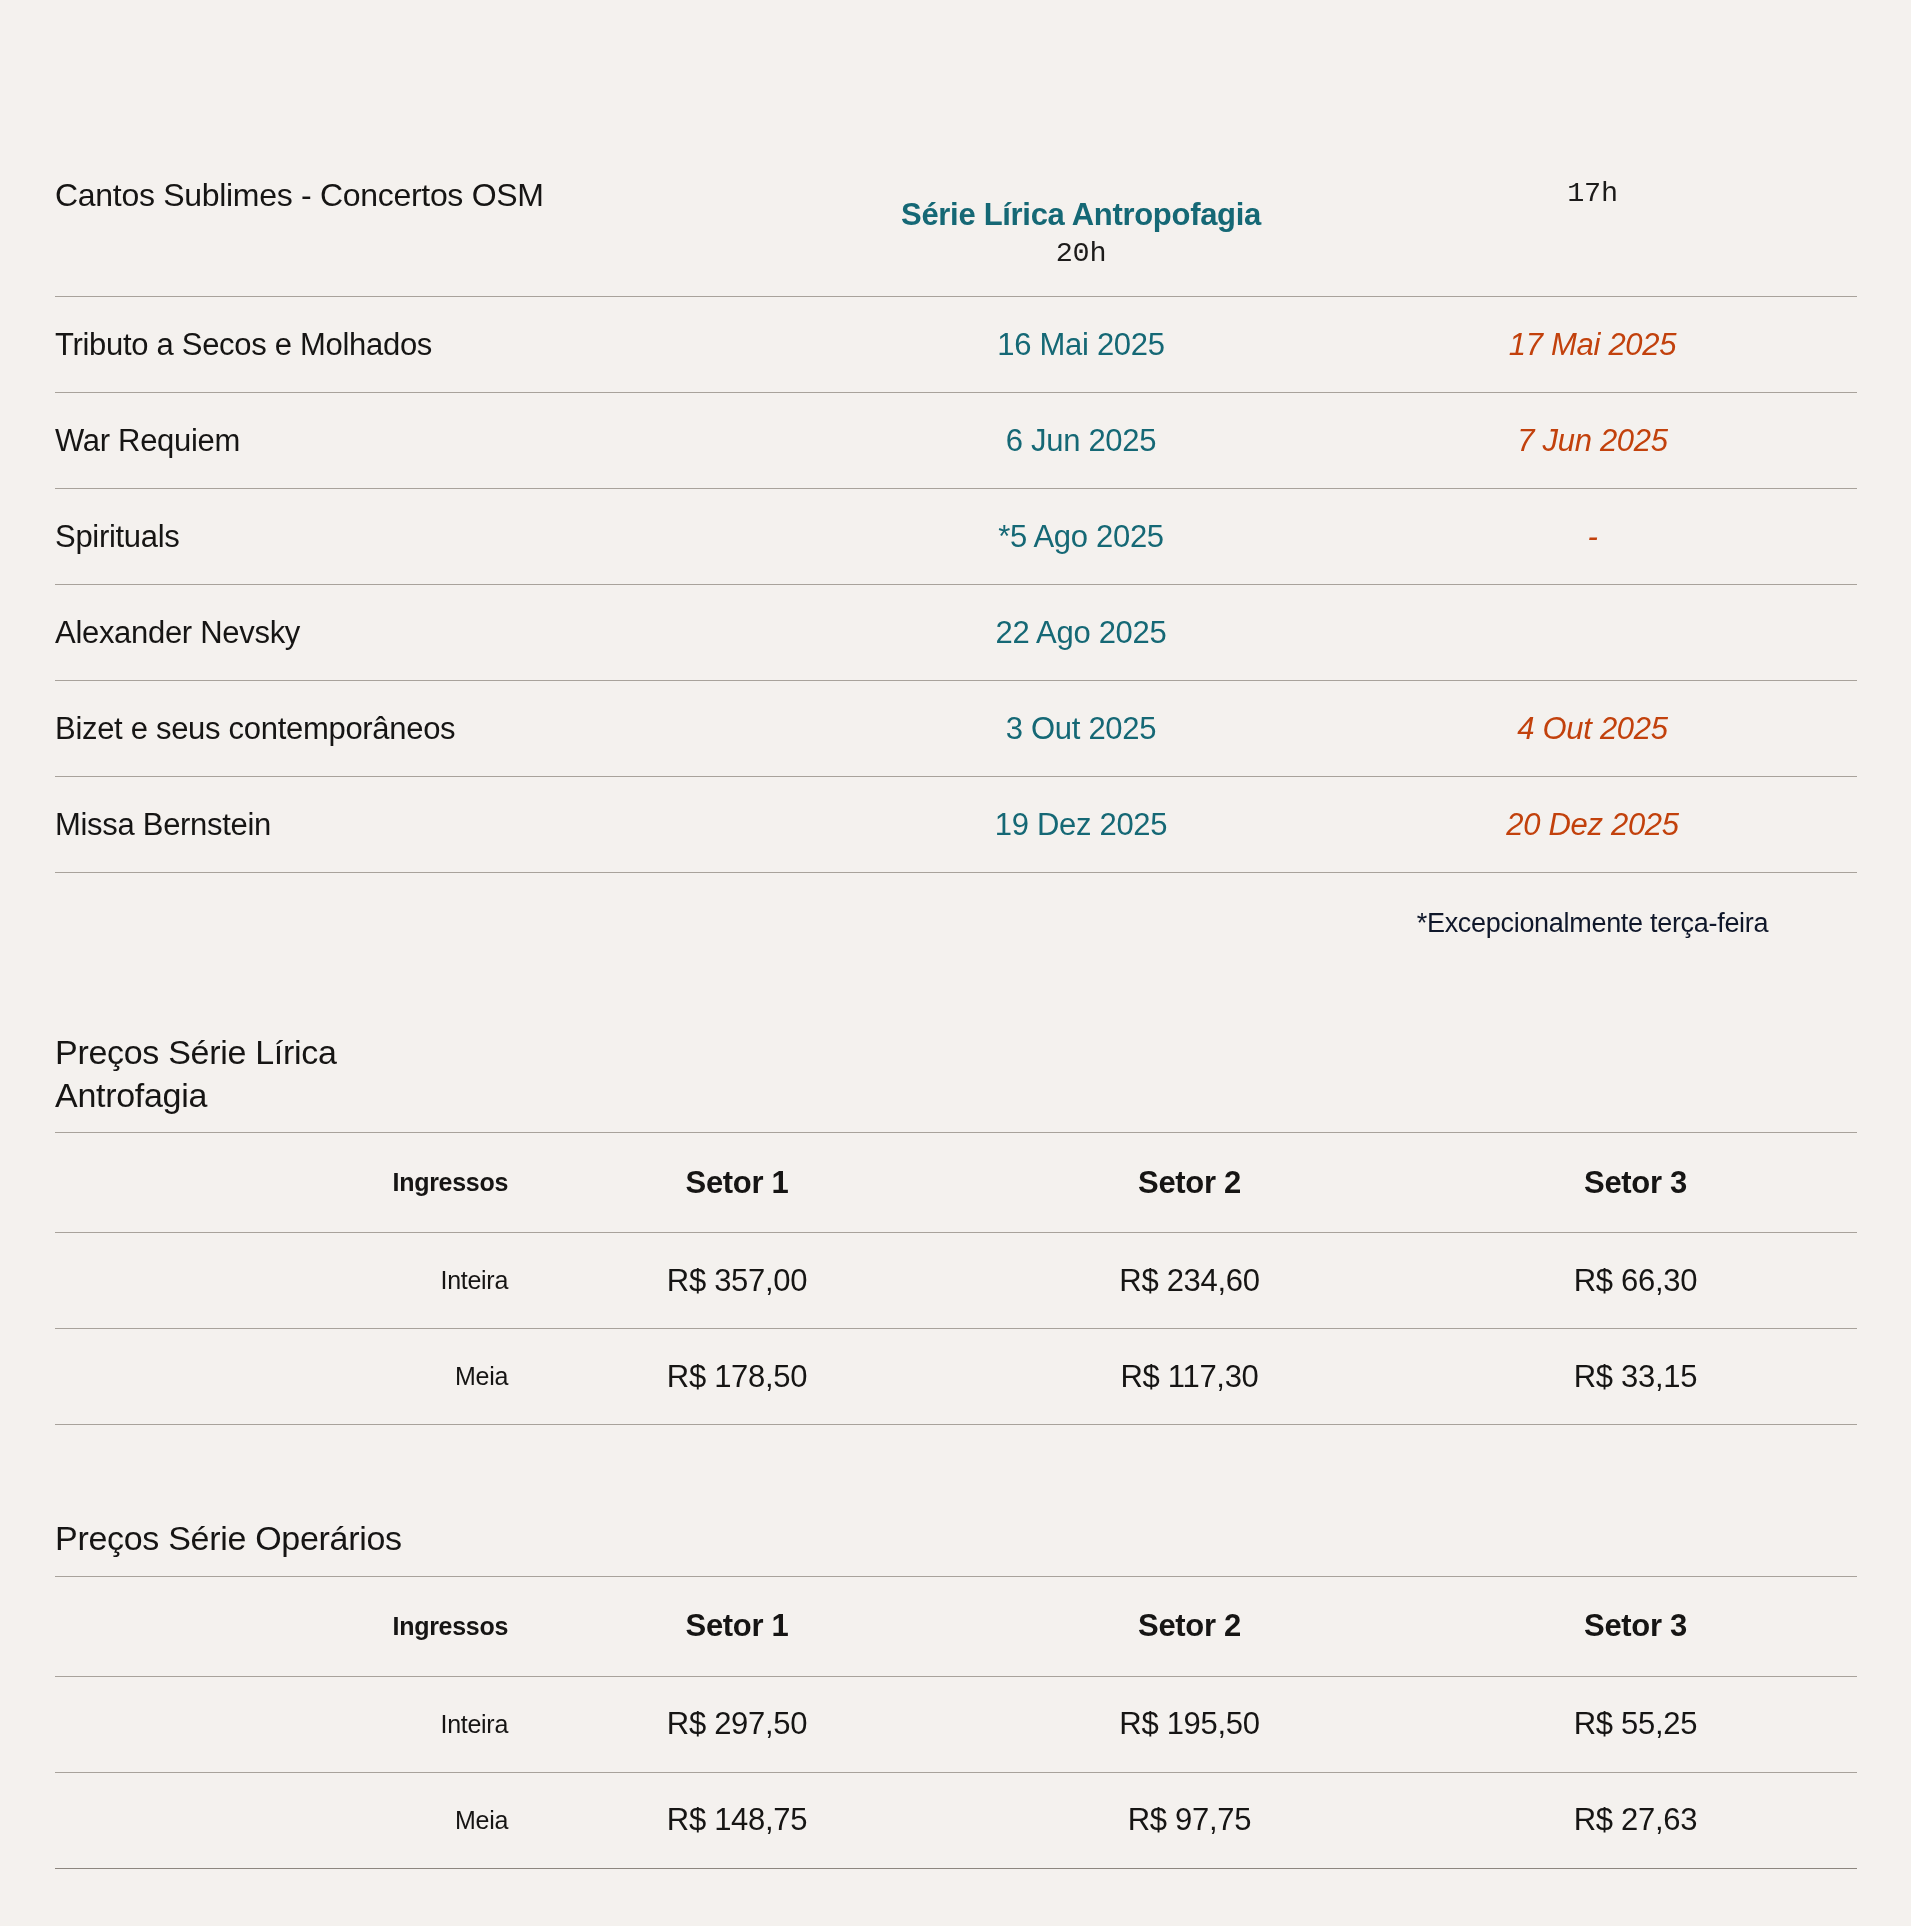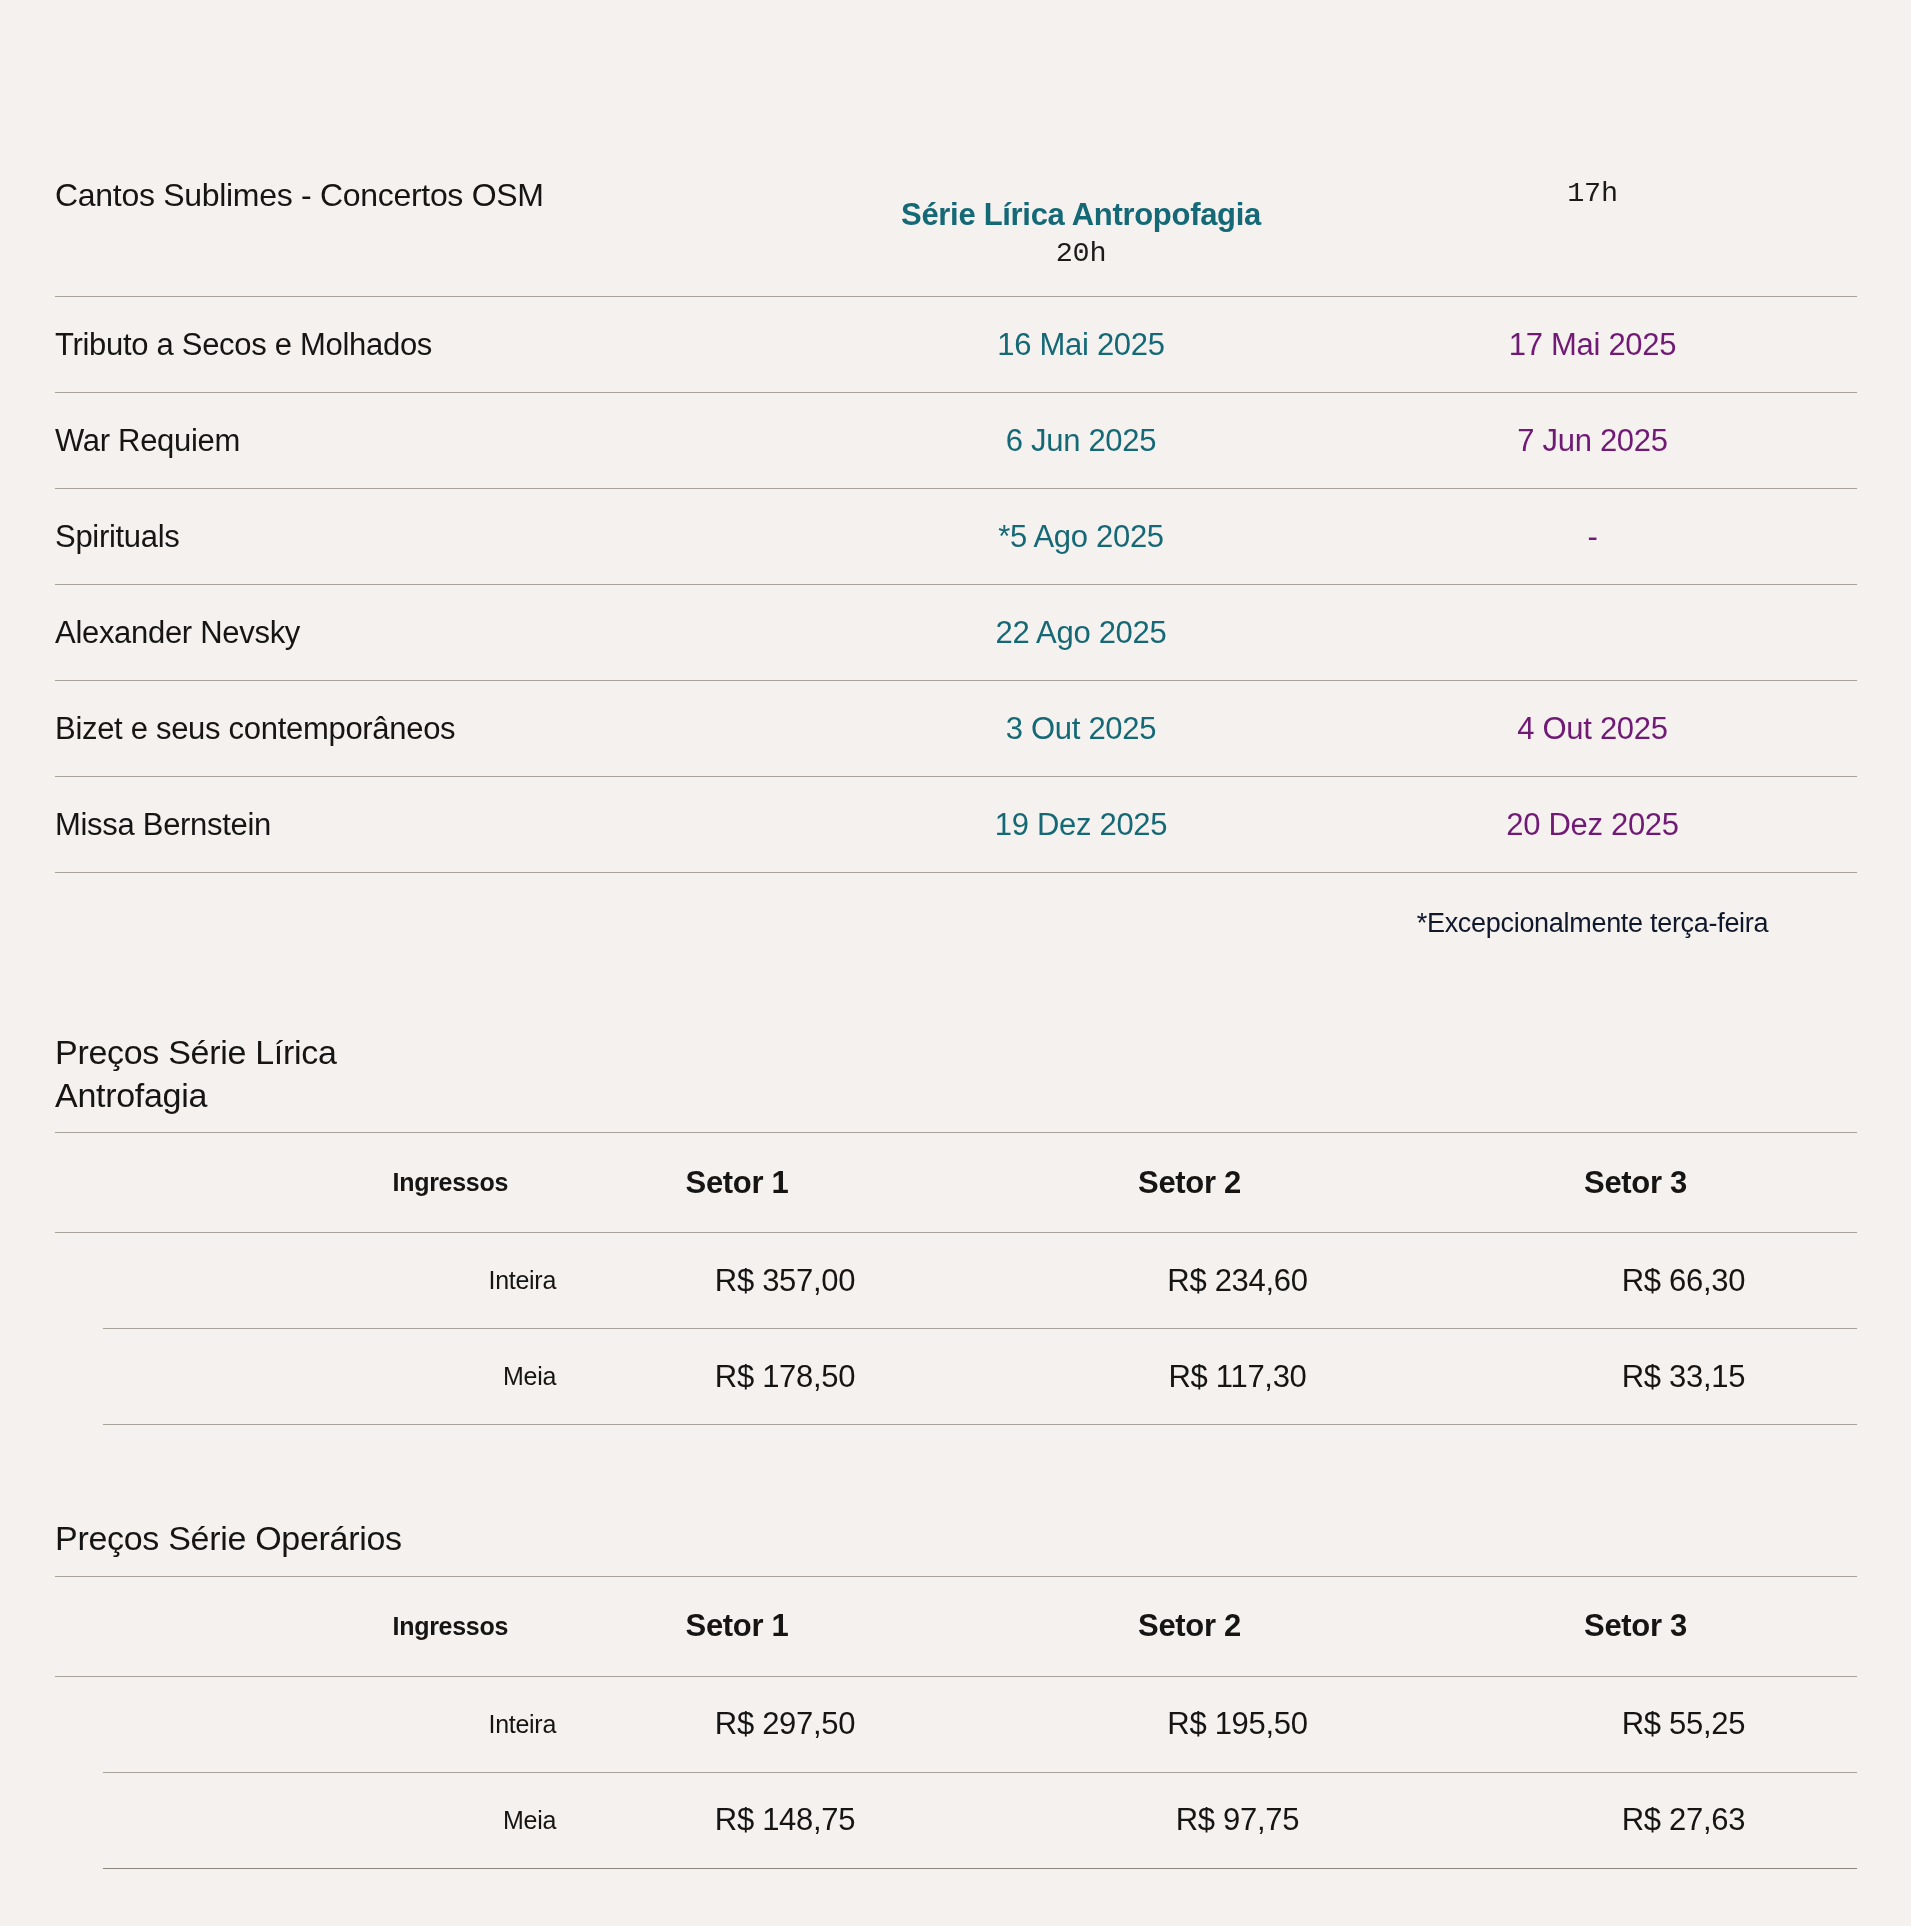--- a/index.html
+++ b/index.html
@@ -48,21 +48,21 @@
     font-weight: 400;
     font-family: Liberation Mono, monospace;
   }
   .sched-row {
     height: 96px;
     border-bottom: 1.9px solid #a8a29b;
   }
   .ev-name { font-size: 31px; }
   .ev-date { font-size: 31px; text-align: center; }
   .ev-date.teal { color: #156875; }
-  .ev-date.brown { color: #701a75; }
+  .ev-date.brown { color: #c2410c; font-style: italic; }
 
   .footnote-wrap { margin-top: 15.5px; align-items: start; }
   .footnote {
     grid-column: 3;
     text-align: center;
     font-size: 27px;
     line-height: 31px;
     color: #0f172a;
     margin-top: 19px;
   }
@@ -77,21 +77,21 @@
   .section-heading.wrap { max-width: 388px; }
 
   .price-table { border-top: 1.9px solid #a8a29b; }
   .price-row {
     display: grid;
     grid-template-columns: 453px 458px 447px 445px;
     align-items: center;
     border-bottom: 1.9px solid #a8a29b;
   }
   .price-row.head { height: 100px; }
-  .price-row.body { height: 96px; margin-left: 48px; }
+  .price-row.body { height: 96px; }
   .price-row .c0 { font-size: 25px; text-align: right; }
   .price-row .c  { font-size: 31px; text-align: center; }
   .price-row.head .c0, .price-row.head .c { font-weight: 700; }
   .price-table.last .price-row:last-child { border-bottom: 1.9px solid #8c867f; }
 </style>
 </head>
 <body>
 
 <div class="container">
 

